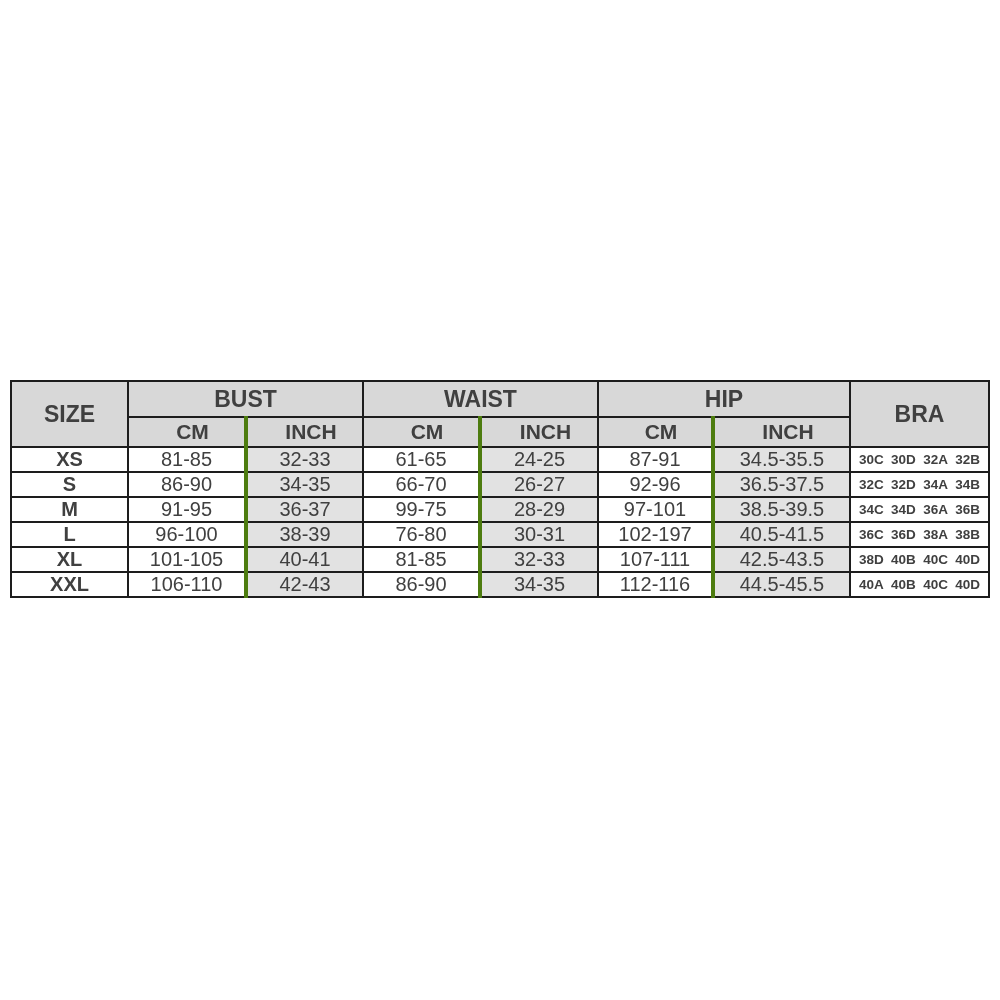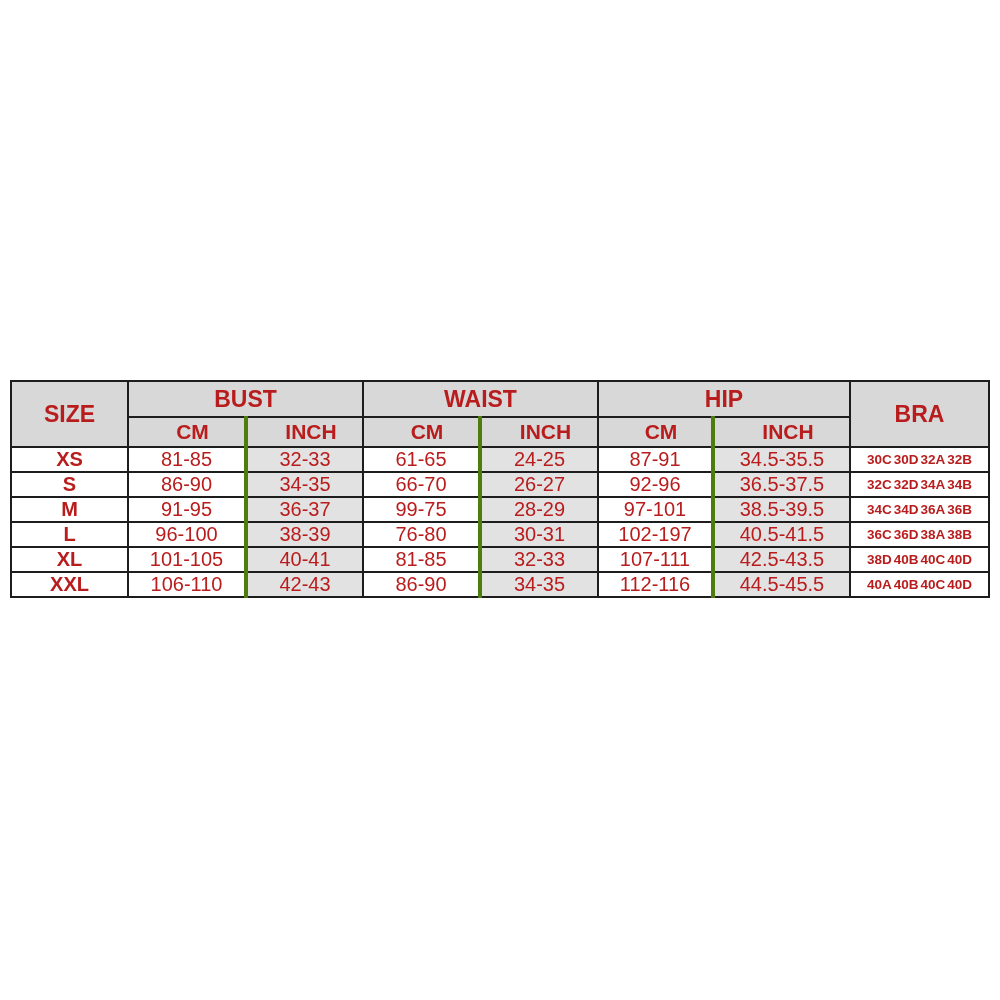--- a/index.html
+++ b/index.html
@@ -18,21 +18,21 @@
   .chart-wrap {
     position: absolute;
     left: 10px;
     top: 380px;
     width: 978px;
   }
   table.size-chart {
     border-collapse: collapse;
     table-layout: fixed;
     width: 978px;
-    color: #b91c1c;
+    color: #404040;
   }
   .size-chart th,
   .size-chart td {
     border: 2px solid #1d1d1d;
     text-align: center;
     vertical-align: middle;
     padding: 0;
     overflow: hidden;
     white-space: nowrap;
   }
@@ -49,21 +49,21 @@
   .size-chart .bra-hdr   { font-size: 23px; }
   .size-chart tbody tr   { height: 21px; }
   .size-chart td         { font-size: 20px; }
   .size-chart td.size-cell { font-weight: bold; }
   .size-chart td.shade   { background: #e2e2e2; }
   .size-chart td.bra-cell { font-size: 13.5px; font-weight: bold; }
   .bra-flex {
     display: flex;
     justify-content: space-between;
     align-items: flex-start;
-    padding: 0 16px;
+    padding: 0 8px;
   }
 </style>
 </head>
 <body>
 
 <div class="canvas">
   <div class="chart-wrap">
     <table class="size-chart">
       <colgroup>
         <col style="width:117px">

